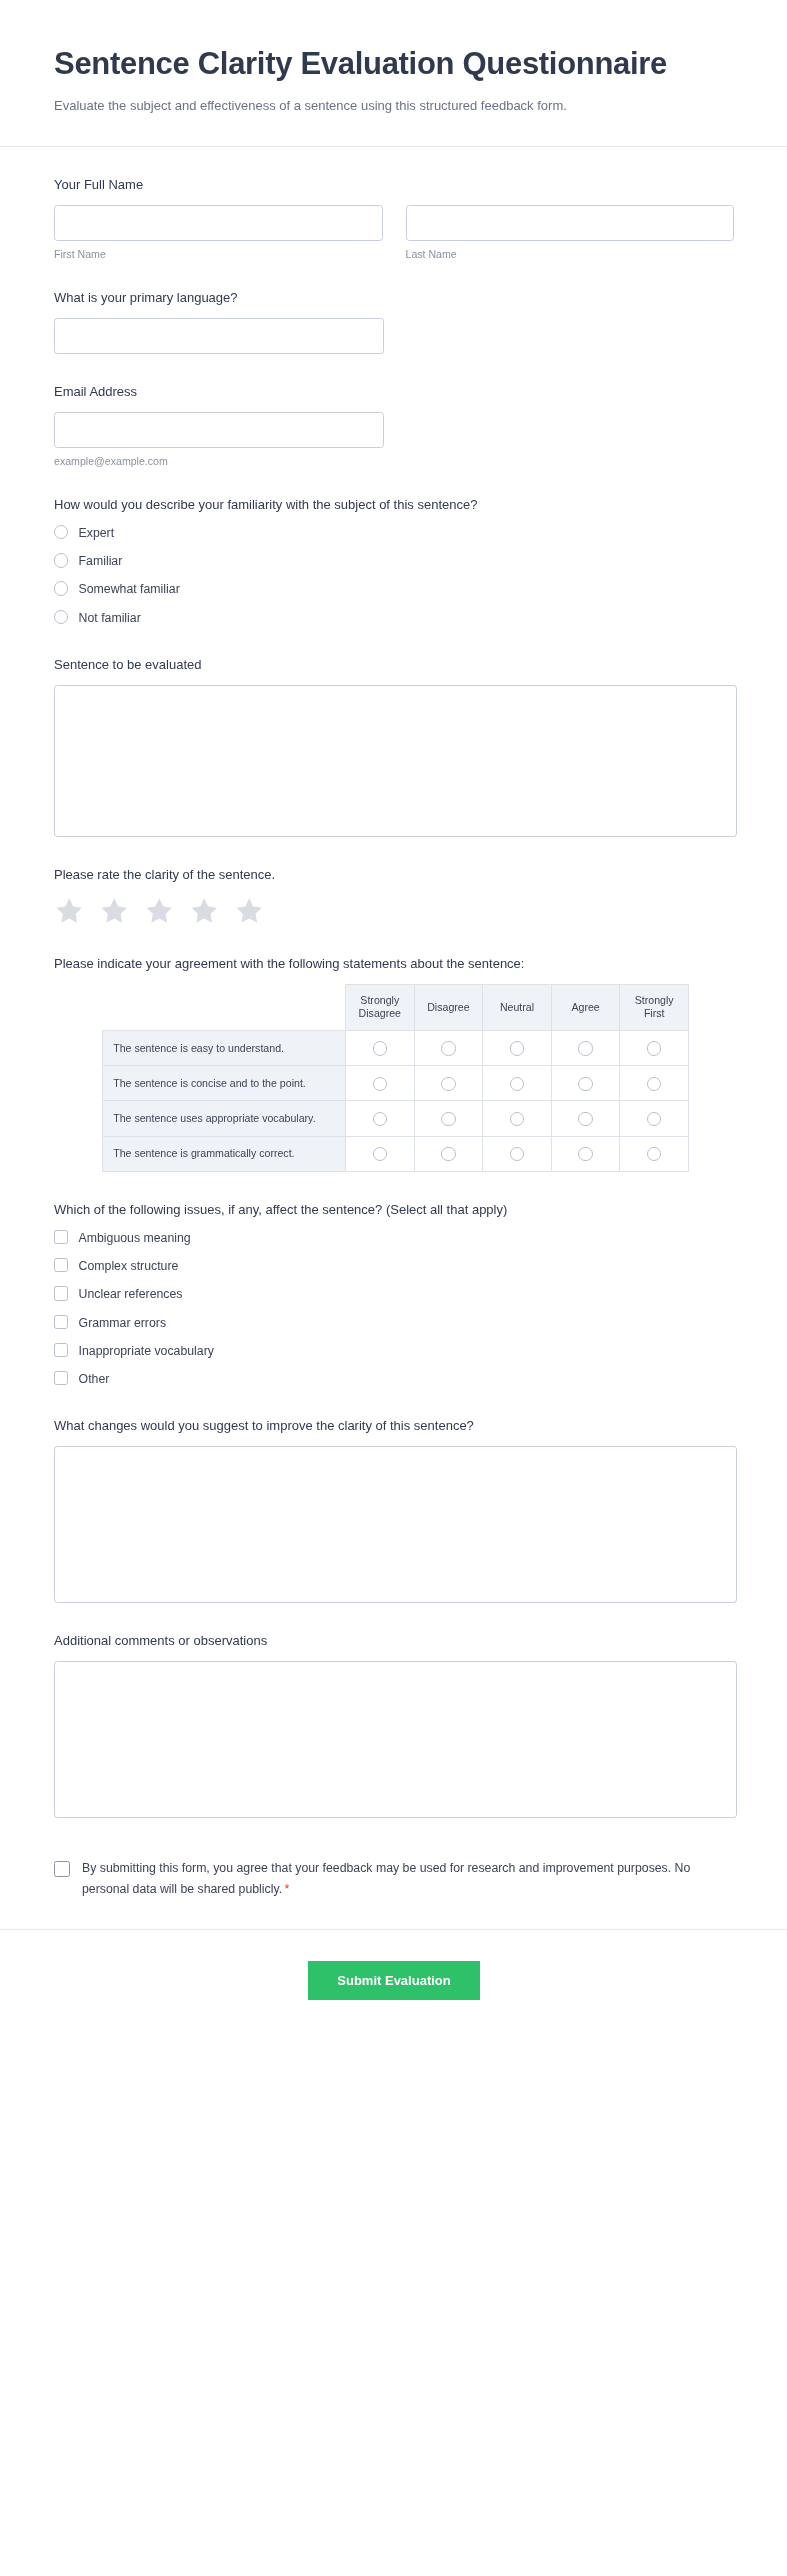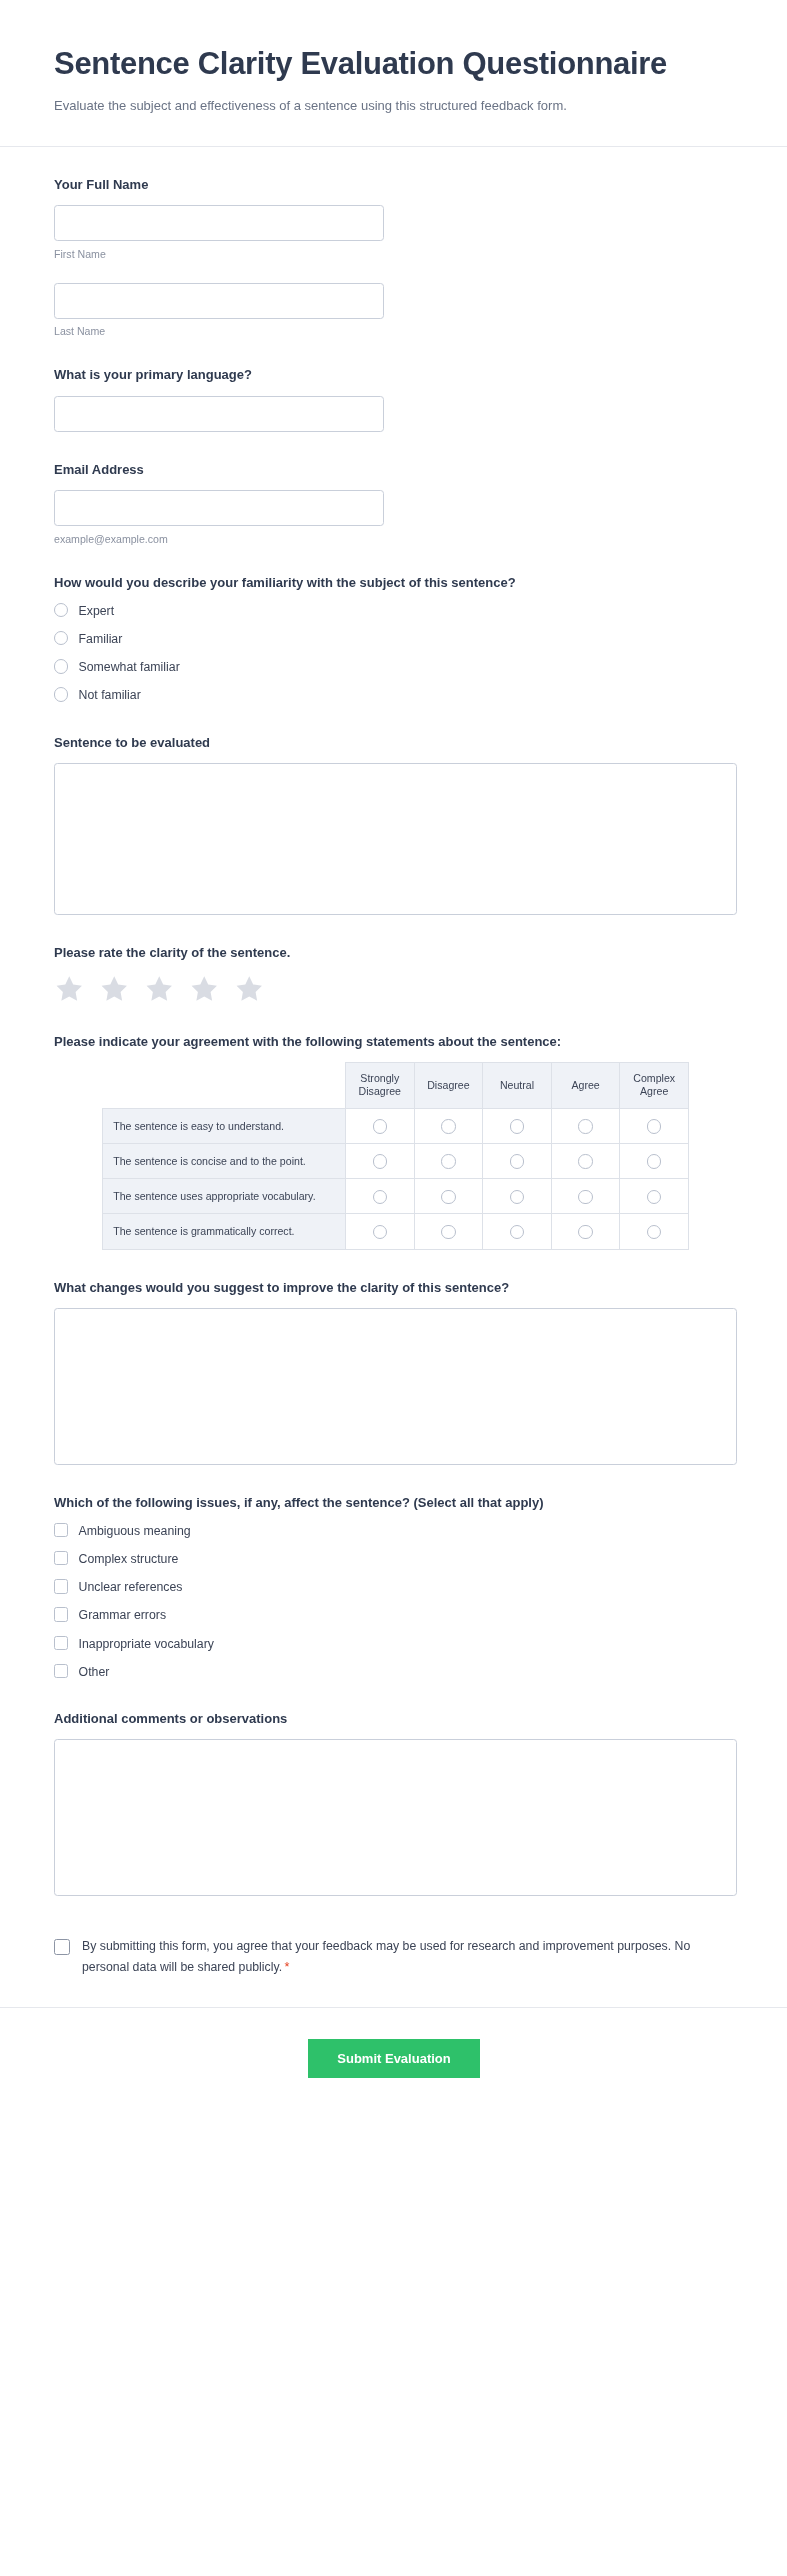--- a/index.html
+++ b/index.html
@@ -42,31 +42,29 @@
     padding: 29px 54px 0 54px;
   }
   .field-block {
     margin-bottom: 29px;
   }
   .field-label {
     font-size: 13px;
     color: #2f3a4f;
     margin-bottom: 11px;
     line-height: 1.4;
-    font-weight: bold;
   }
   .req-star {
     color: #e4401f;
     font-size: 12.7px;
     margin-left: 2.5px;
   }
   .name-row {
     display: flex;
     gap: 23px;
-    flex-direction: column;
   }
   .name-col { width: 330px; }
   .text-input {
     width: 100%;
     height: 36px;
     border: 0.8px solid #c9cfda;
     border-radius: 3.4px;
     background: #fff;
     padding: 5.1px 8.5px;
     font-size: 12.3px;
@@ -313,21 +311,21 @@
     <div class="field-block">
       <div class="field-label">Please indicate your agreement with the following statements about the sentence:</div>
       <table class="matrix">
         <thead>
           <tr>
             <th class="corner col-first"></th>
             <th class="col-opt">Strongly Disagree</th>
             <th class="col-opt">Disagree</th>
             <th class="col-opt">Neutral</th>
             <th class="col-opt">Agree</th>
-            <th class="col-opt">Complex Agree</th>
+            <th class="col-opt">Strongly First</th>
           </tr>
         </thead>
         <tbody>
           <tr>
             <td class="rowhead">The sentence is easy to understand.</td>
             <td class="cell"><span class="radio-circle"></span></td>
             <td class="cell"><span class="radio-circle"></span></td>
             <td class="cell"><span class="radio-circle"></span></td>
             <td class="cell"><span class="radio-circle"></span></td>
             <td class="cell"><span class="radio-circle"></span></td>
@@ -354,52 +352,52 @@
             <td class="cell"><span class="radio-circle"></span></td>
             <td class="cell"><span class="radio-circle"></span></td>
             <td class="cell"><span class="radio-circle"></span></td>
             <td class="cell"><span class="radio-circle"></span></td>
           </tr>
         </tbody>
       </table>
     </div>
 
     <div class="field-block">
+      <div class="field-label">Which of the following issues, if any, affect the sentence? (Select all that apply)</div>
+      <div class="radio-list">
+        <div class="check-row">
+          <span class="check-box"></span>
+          <span class="opt-label">Ambiguous meaning</span>
+        </div>
+        <div class="check-row">
+          <span class="check-box"></span>
+          <span class="opt-label">Complex structure</span>
+        </div>
+        <div class="check-row">
+          <span class="check-box"></span>
+          <span class="opt-label">Unclear references</span>
+        </div>
+        <div class="check-row">
+          <span class="check-box"></span>
+          <span class="opt-label">Grammar errors</span>
+        </div>
+        <div class="check-row">
+          <span class="check-box"></span>
+          <span class="opt-label">Inappropriate vocabulary</span>
+        </div>
+        <div class="check-row">
+          <span class="check-box"></span>
+          <span class="opt-label">Other</span>
+        </div>
+      </div>
+    </div>
+
+    <div class="field-block">
       <div class="field-label">What changes would you suggest to improve the clarity of this sentence?</div>
       <textarea class="textarea-box ta-h-tall" style=""></textarea>
-    </div>
-
-    <div class="field-block">
-      <div class="field-label">Which of the following issues, if any, affect the sentence? (Select all that apply)</div>
-      <div class="radio-list">
-        <div class="check-row">
-          <span class="check-box"></span>
-          <span class="opt-label">Ambiguous meaning</span>
-        </div>
-        <div class="check-row">
-          <span class="check-box"></span>
-          <span class="opt-label">Complex structure</span>
-        </div>
-        <div class="check-row">
-          <span class="check-box"></span>
-          <span class="opt-label">Unclear references</span>
-        </div>
-        <div class="check-row">
-          <span class="check-box"></span>
-          <span class="opt-label">Grammar errors</span>
-        </div>
-        <div class="check-row">
-          <span class="check-box"></span>
-          <span class="opt-label">Inappropriate vocabulary</span>
-        </div>
-        <div class="check-row">
-          <span class="check-box"></span>
-          <span class="opt-label">Other</span>
-        </div>
-      </div>
     </div>
 
     <div class="field-block">
       <div class="field-label">Additional comments or observations</div>
       <textarea class="textarea-box ta-h-tall" style=""></textarea>
     </div>
 
     <div class="consent-wrap">
       <span class="consent-box"></span>
       <span class="consent-text"><span>By submitting this form, you agree that your feedback may be used for research and improvement purposes. No personal data will be shared publicly.</span><span class="req-star">*</span></span>

